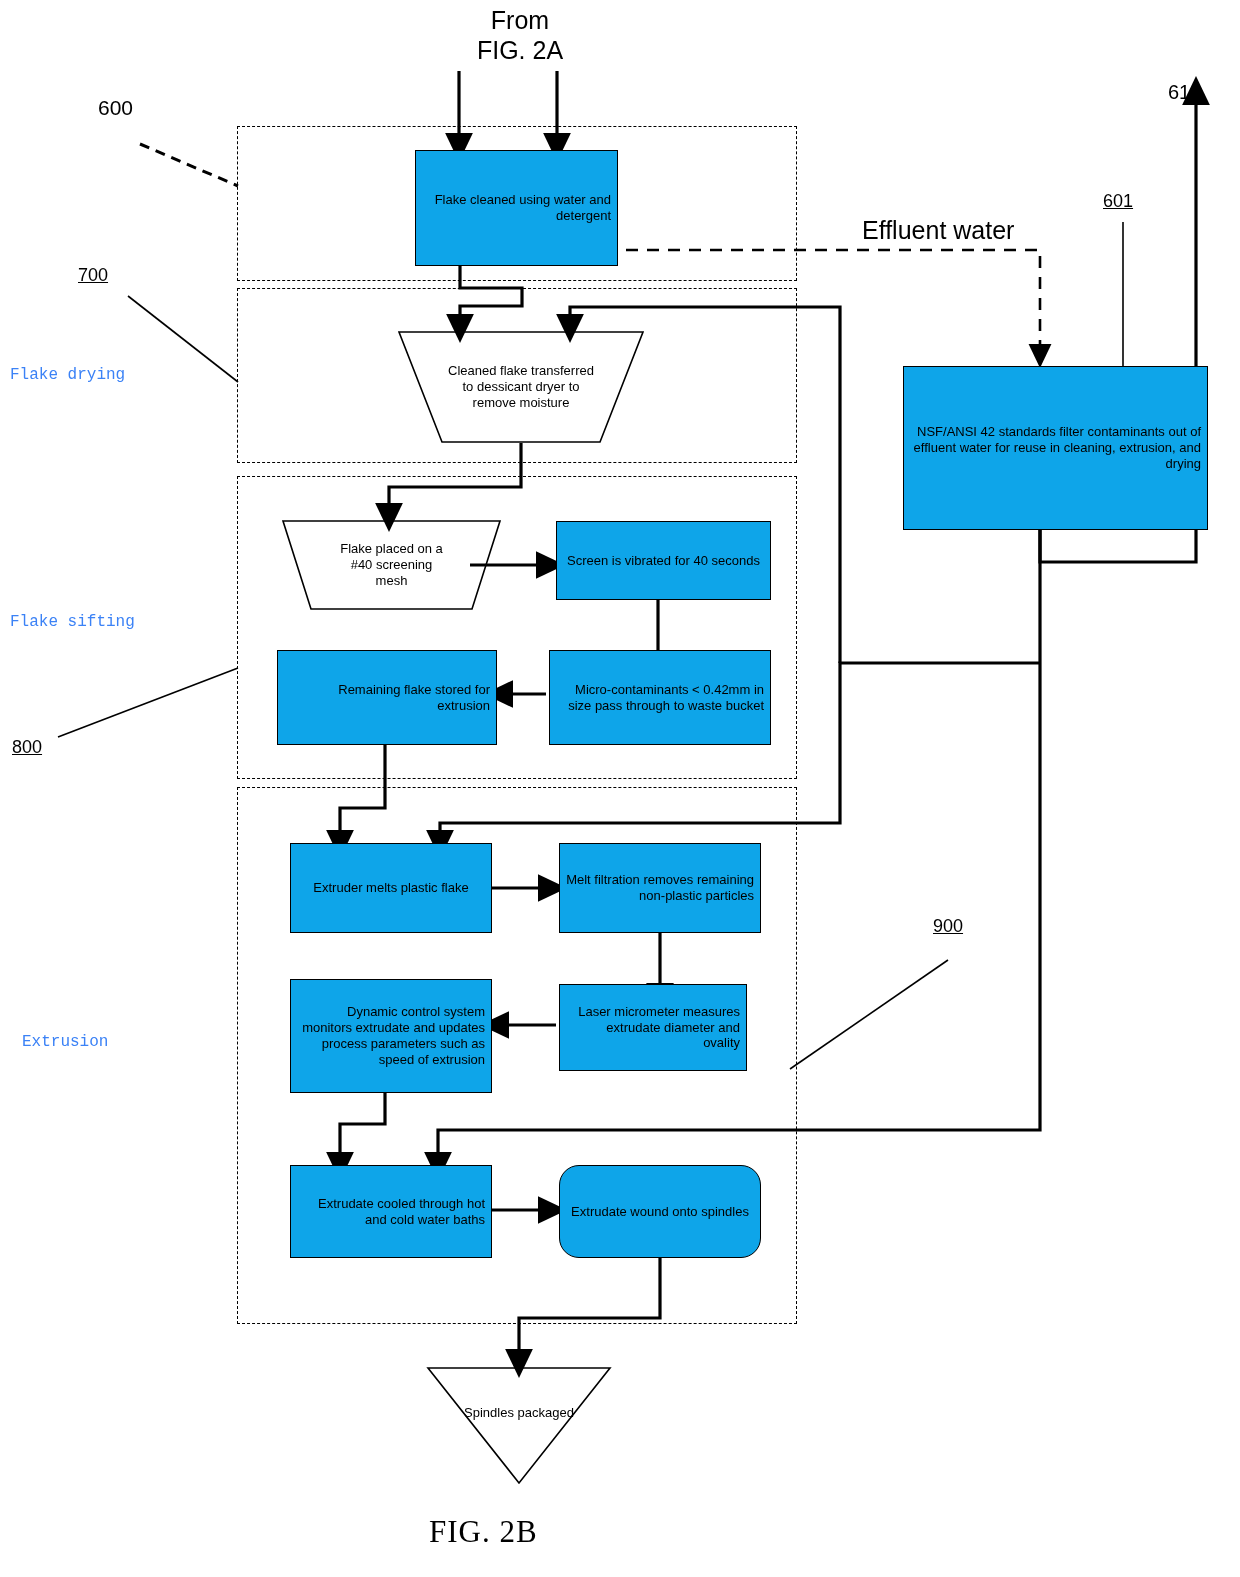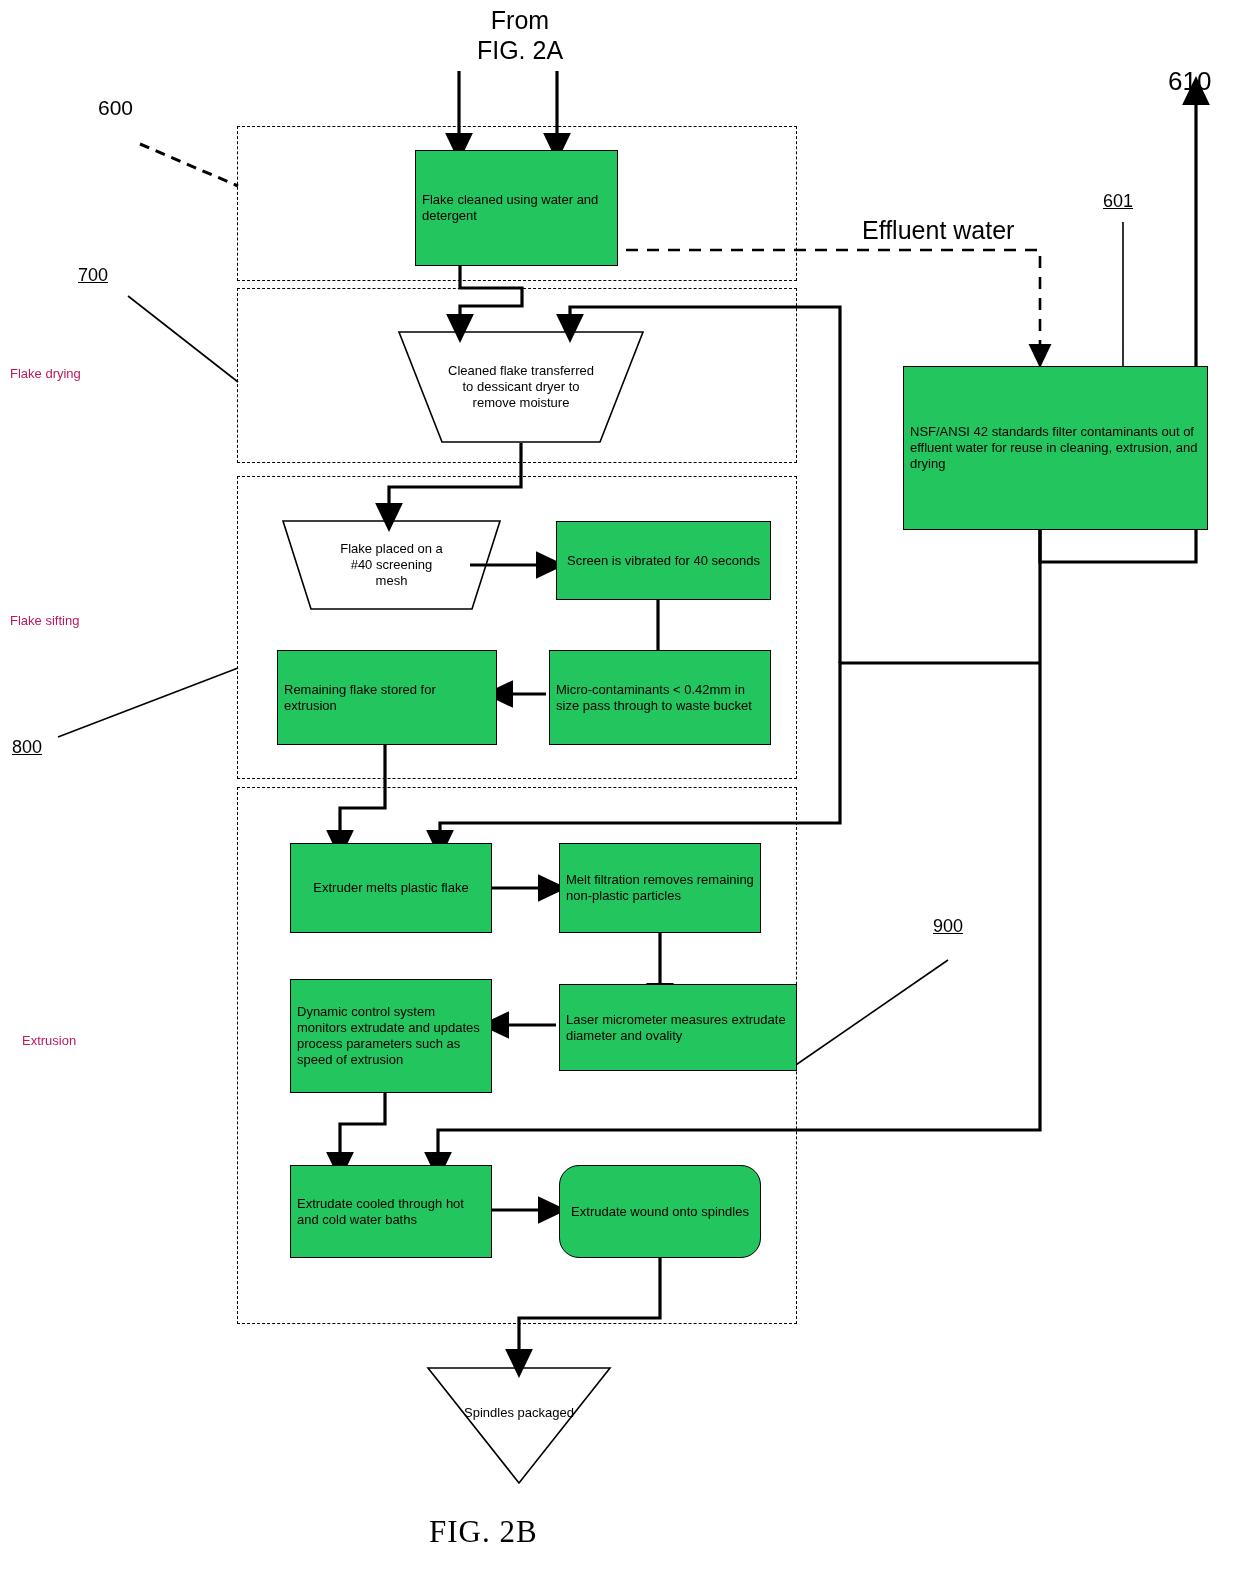--- a/index.html
+++ b/index.html
@@ -22,25 +22,25 @@
     position: absolute;
     left: 0; top: 0;
     width: 1240px;
     height: 1577px;
     pointer-events: none;
   }
   .node {
     position: absolute;
     box-sizing: border-box;
     border: 1.5px solid #000;
-    background: #22c55e;
+    background: #0ea5e9;
     display: flex;
     align-items: center;
     justify-content: center;
-    text-align: left;
+    text-align: right;
     font-family: "Liberation Sans", sans-serif;
     font-size: 13px;
     line-height: 1.22;
     padding: 4px 6px;
   }
   .node span { display: block; }
   .trapezoid, .triangle {
     position: absolute;
     box-sizing: border-box;
     display: flex;
@@ -58,23 +58,23 @@
   }
   .tri-label { margin-top: -26px; }
   .section-box {
     position: absolute;
     box-sizing: border-box;
     border: 1.6px dashed #000;
     background: transparent;
   }
   .plain-label {
     position: absolute;
-    font-family: Liberation Sans, sans-serif;
-    font-size: 13px;
-    color: #be185d;
+    font-family: Liberation Mono, monospace;
+    font-size: 16px;
+    color: #3b82f6;
     white-space: nowrap;
   }
   .ref-num {
     position: absolute;
     font-family: "Liberation Sans", sans-serif;
     font-size: 18px;
     color: #000;
     text-decoration: underline;
     white-space: nowrap;
   }
@@ -187,21 +187,21 @@
   <div class="big-label" style="left:440px; top:6px; width:160px;">
     <div>From</div>
     <div>FIG. 2A</div>
   </div>
 
   <div class="ref-num-plain" style="left:98px; top:96px;">600</div>
   <div class="ref-num" style="left:78px; top:265px;">700</div>
   <div class="ref-num" style="left:12px; top:737px;">800</div>
   <div class="ref-num" style="left:933px; top:916px;">900</div>
   <div class="ref-num" style="left:1103px; top:191px;">601</div>
-  <div class="ref-num-plain" style="left:1168px; top:66px; font-size:26px;">610</div>
+  <div class="ref-num-plain" style="left:1168px; top:81px; font-size:20px;">610</div>
 
   <div class="plain-label" style="left:10px; top:366px;">Flake drying</div>
   <div class="plain-label" style="left:10px; top:613px;">Flake sifting</div>
   <div class="plain-label" style="left:22px; top:1033px;">Extrusion</div>
 
   <div class="effluent-label" style="left:862px; top:216px;">Effluent water</div>
 
   <div class="node" style="left:415px; top:150px; width:203px; height:116px;">
     <span>Flake cleaned using water and detergent</span>
   </div>
@@ -223,21 +223,21 @@
   </div>
 
   <div class="node" style="left:290px; top:843px; width:202px; height:90px;">
     <span>Extruder melts plastic flake</span>
   </div>
 
   <div class="node" style="left:559px; top:843px; width:202px; height:90px;">
     <span>Melt filtration removes remaining non-plastic particles</span>
   </div>
 
-  <div class="node" style="left:559px; top:984px; width:238px; height:87px;">
+  <div class="node" style="left:559px; top:984px; width:188px; height:87px;">
     <span>Laser micrometer measures extrudate diameter and ovality</span>
   </div>
 
   <div class="node" style="left:290px; top:971px; width:202px; height:114px;margin-top:8px;">
     <span>Dynamic control system monitors extrudate and updates process parameters such as speed of extrusion</span>
   </div>
 
   <div class="node" style="left:290px; top:1165px; width:202px; height:93px;">
     <span>Extrudate cooled through hot and cold water baths</span>
   </div>

